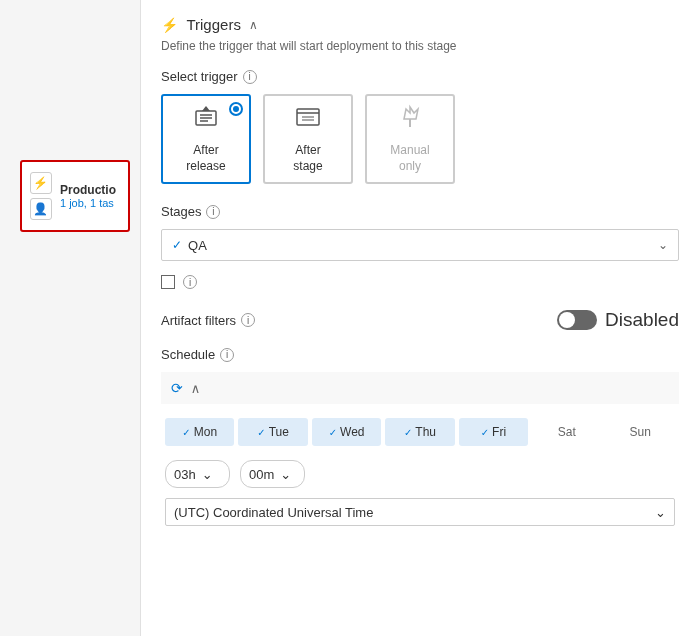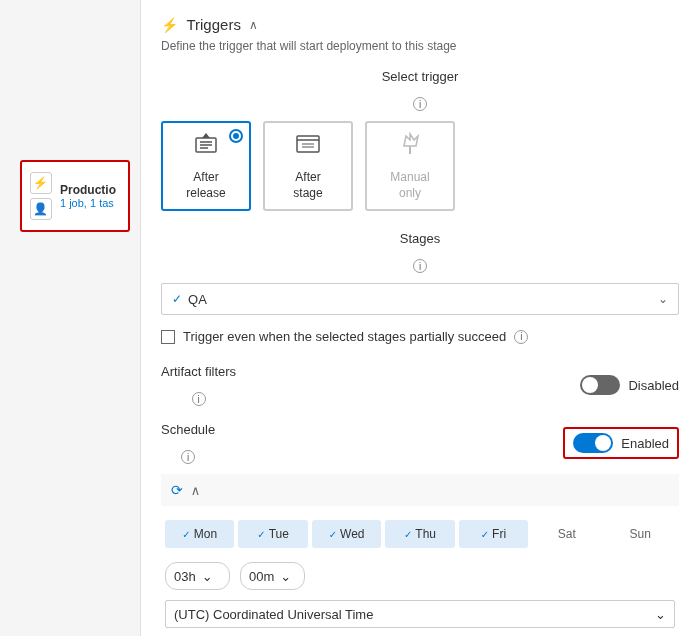--- a/index.html
+++ b/index.html
@@ -109,22 +109,21 @@
     }
 
     
     .section-label {
       font-size: 13px;
       font-weight: 500;
       color: #333;
       margin-bottom: 10px;
       display: flex;
       align-items: center;
-      gap: 13px;
-      flex-direction: column;
+      gap: 5px;
     }
 
     .info-icon {
       width: 14px;
       height: 14px;
       border: 1px solid #999;
       border-radius: 50%;
       display: inline-flex;
       align-items: center;
       justify-content: center;
@@ -312,21 +311,21 @@
 
     .toggle-track.off .toggle-thumb {
       left: 2px;
     }
 
     .toggle-track.on .toggle-thumb {
       left: 22px;
     }
 
     .toggle-label {
-      font-size: 13px;
+      font-size: 19px;
       color: #333;
     }
 
     
     .schedule-header-row {
       display: flex;
       align-items: center;
       gap: 8px;
       margin-bottom: 14px;
       padding: 8px 10px;
@@ -511,21 +510,20 @@
       <div class="dropdown-value">
         <span class="check-icon">✓</span>
         <span>QA</span>
       </div>
       <span class="chevron-down">⌄</span>
     </div>
   </div>
 
   <div class="checkbox-row">
     <div class="checkbox"></div>
-    <span class="checkbox-label">Trigger even when the selected stages partially succeed</span>
     <span class="info-icon">i</span>
   </div>
 
   <div class="section-toggle-row">
     <div class="section-label" style="margin-bottom:0;">
       <span>Artifact filters</span>
       <span class="info-icon">i</span>
     </div>
     <div class="toggle-switch">
       <div class="toggle-track off">
@@ -533,28 +531,20 @@
       </div>
       <span class="toggle-label">Disabled</span>
     </div>
   </div>
 
   <div class="section-toggle-row" style="margin-bottom:10px;">
     <div class="section-label" style="margin-bottom:0;">
       <span>Schedule</span>
       <span class="info-icon">i</span>
     </div>
-    <div class="schedule-toggle-wrapper">
-      <div class="toggle-switch">
-        <div class="toggle-track on">
-          <div class="toggle-thumb"></div>
-        </div>
-        <span class="toggle-label">Enabled</span>
-      </div>
-    </div>
   </div>
 
   <div class="schedule-header-row">
     <span class="schedule-icon">⟳</span>
     <span class="schedule-chevron">∧</span>
   </div>
 
   <div class="days-grid">
     <div class="day-pill active">
       <span class="day-check">✓</span>

